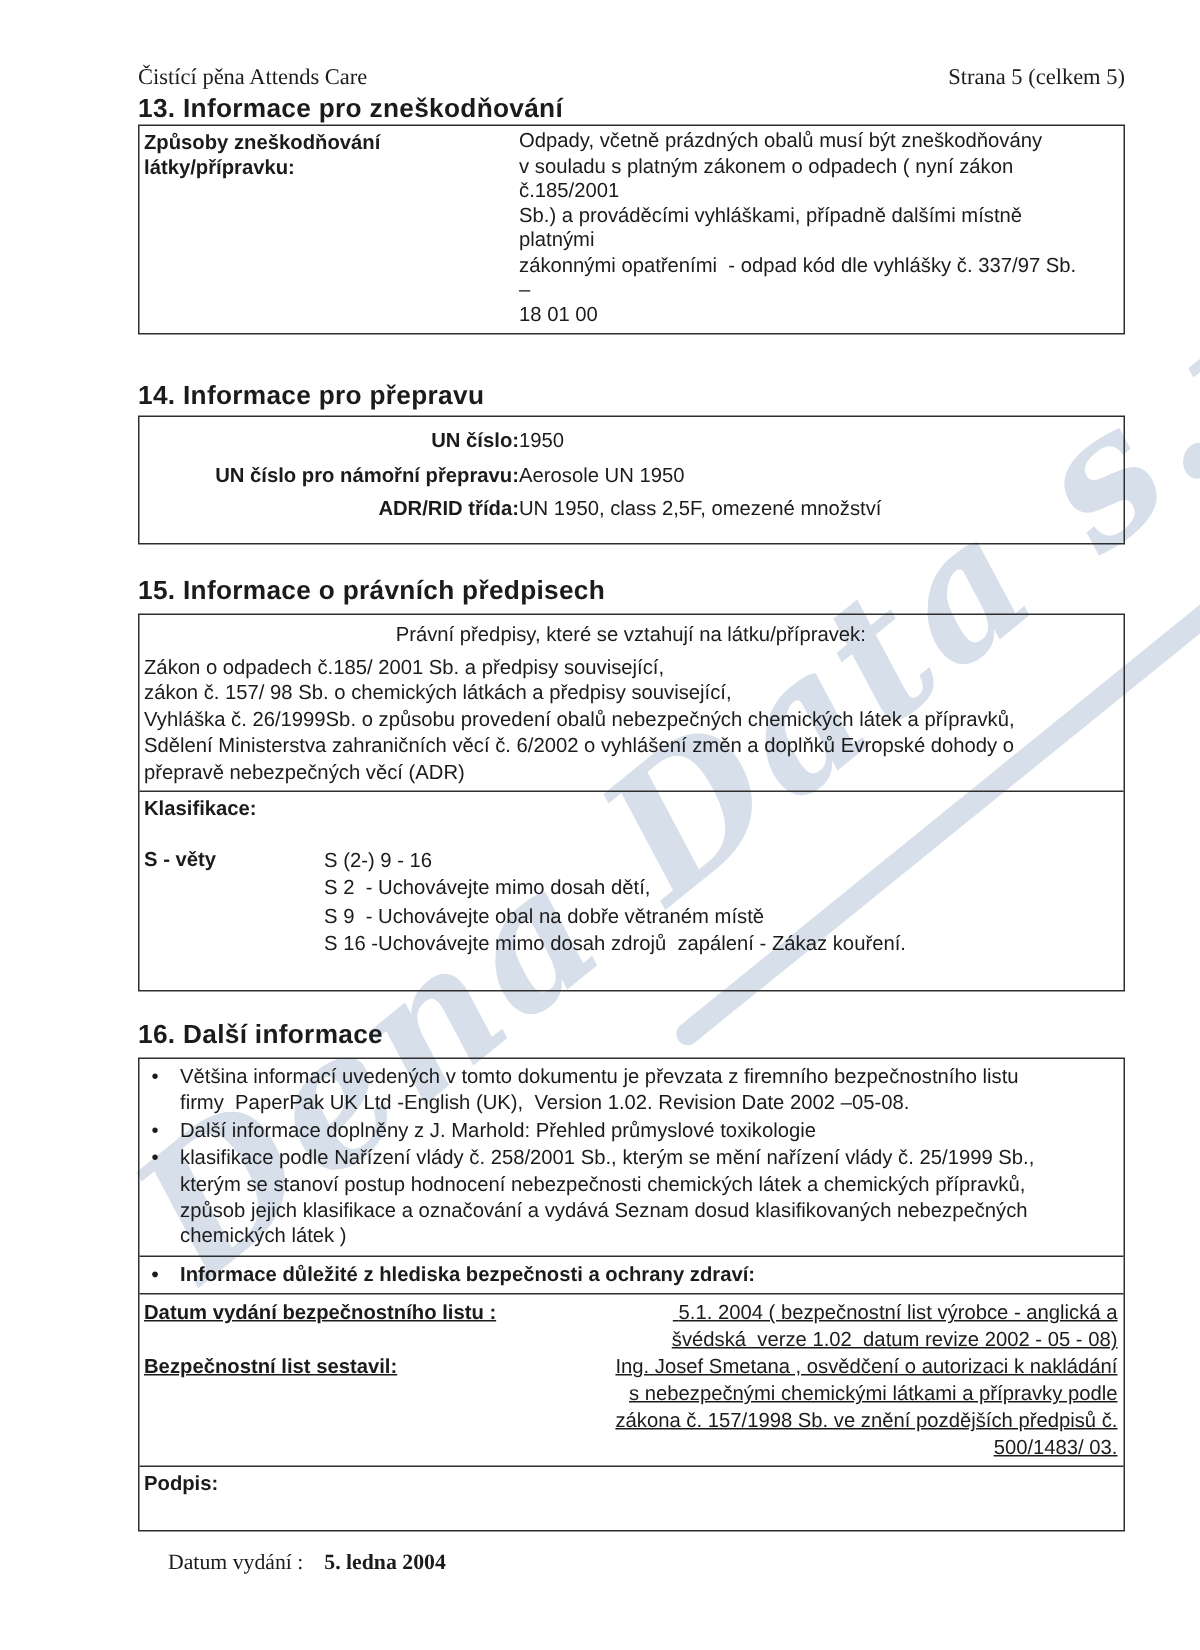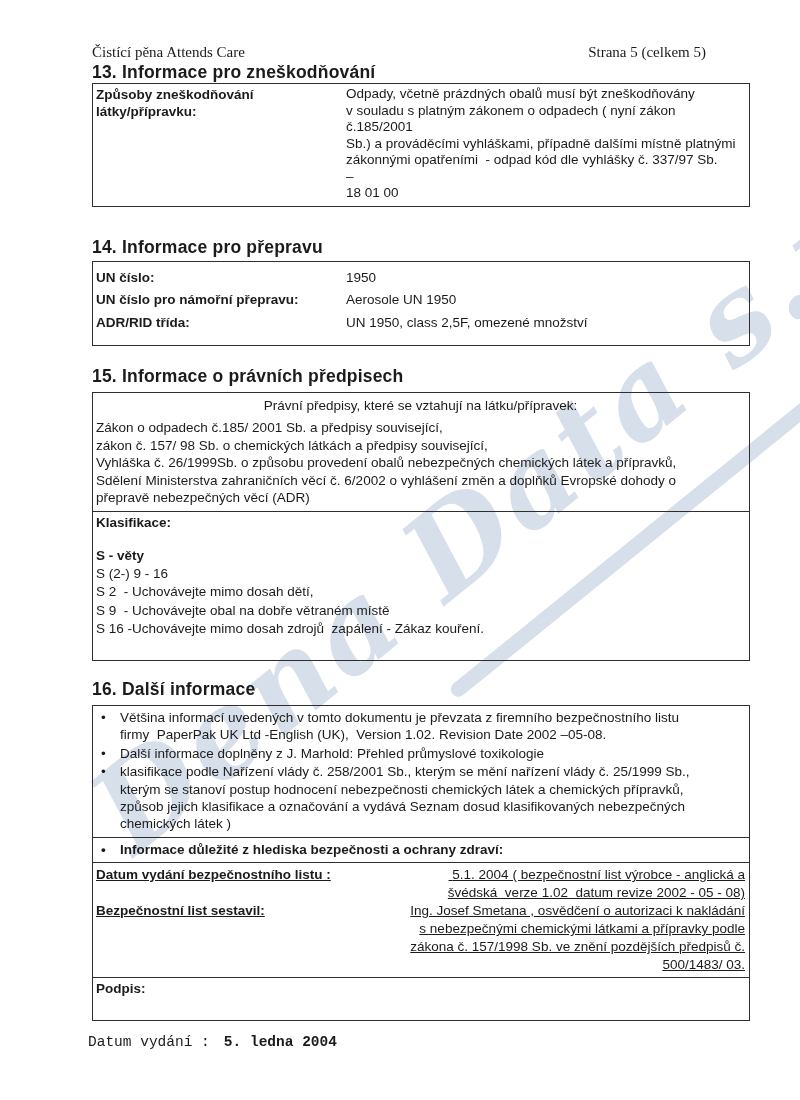--- a/index.html
+++ b/index.html
@@ -15,69 +15,69 @@
              letter-spacing:4px;color:rgba(158,178,204,0.42);white-space:nowrap;}
   .watermark .wm-underline{position:absolute;left:38%;right:-2%;bottom:8px;height:15px;
              background:rgba(158,178,204,0.42);border-radius:8px;}
 
   
   .page{position:relative;z-index:1;padding:44px 50px 0 92px;box-sizing:border-box;width:684px;}
   .content{width:658px;}
 
   .hdr{display:flex;justify-content:space-between;align-items:baseline;
        font-family:"Liberation Serif","DejaVu Serif",serif;font-size:15px;}
-  .hdr .hdr-right{margin-right:44px;}
+  .hdr .hdr-right{}
 
   .sec-title{font-size:17.5px;font-weight:bold;letter-spacing:0.2px;}
   #sec13-title{margin:1px 0 0 0;}
   #sec14-title{margin:30px 0 3px 0;}
   #sec15-title{margin:20px 0 5px 0;}
   #sec16-title{margin:18px 0 5px 0;}
 
   .box{border:1.5px solid #2e2e2e;}
   .pre{white-space:pre-wrap;}
   .fs{font-size:13.5px;line-height:16.5px;}
 
   
-  .t13{padding:2px 4px 4px 3px;}
+  .t13{padding:2px 21px 4px 3px;}
   .t13 .row{display:flex;}
   .t13 .lbl{width:250px;flex:none;font-weight:bold;line-height:17px;}
   .t13 .val{flex:1;}
 
   
   .t14{padding:4px 4px 8px 3px;}
   .t14 .row{display:flex;margin-top:4px;margin-bottom:6px;}
-  .t14 .lbl{width:250px;flex:none;font-weight:bold;}
+  .t14 .lbl{width:250px;flex:none;font-weight:bold;text-align:right;}
   .t14 .val{flex:1;}
 
   
   .t15-top{padding:3px 4px 4px 3px;}
   .t15-head{font-weight:normal;font-size:13.5px;line-height:19px;margin-bottom:4px;text-align:center;}
   .t15-par{font-size:13.5px;line-height:17.6px;}
   .t15-bot{border-top:1.5px solid #2e2e2e;padding:3px 4px 5px 3px;}
-  .k-row{display:flex;margin-bottom:17px;flex-direction:column;}
+  .k-row{display:flex;margin-bottom:17px;}
   .k-row:last-child{margin-bottom:16px;}
   .k-lbl{width:120px;flex:none;font-weight:bold;}
   .k-val{flex:1;line-height:18.5px;}
 
   
   .t16-sec{padding:3px 4px 3px 3px;}
   .t16-sec + .t16-sec{border-top:1.5px solid #2e2e2e;}
   .bullet-row{display:flex;font-size:13.5px;line-height:17.4px;margin-bottom:1px;}
   .b-mark{width:19px;flex:none;text-align:left;padding-left:5px;}
   .b-text{flex:1;}
   .imp-head{font-weight:bold;}
   .imp-body{font-size:13.5px;line-height:17.4px;}
   .d-row{display:flex;font-size:13.5px;line-height:18px;text-decoration:underline;}
   .d-lbl{width:295px;flex:none;font-weight:bold;}
   .d-val{flex:1;text-align:right;}
   .podpis{font-weight:bold;padding:3px 4px 24px 3px;font-size:13.5px;}
 
-  .footer{position:absolute;left:88px;top:1034px;
-          font-family:Liberation Mono, monospace;font-size:14.5px;}
+  .footer{position:absolute;left:112px;top:1034px;
+          font-family:Liberation Serif, serif;font-size:14.5px;}
   .footer .f-val{font-weight:bold;margin-left:14px;}
 </style>
 </head>
 <body>
 
 <div class="watermark">
   <div class="wm-text">Dena Data s.r.o.</div>
   <div class="wm-underline"></div>
 </div>
 

